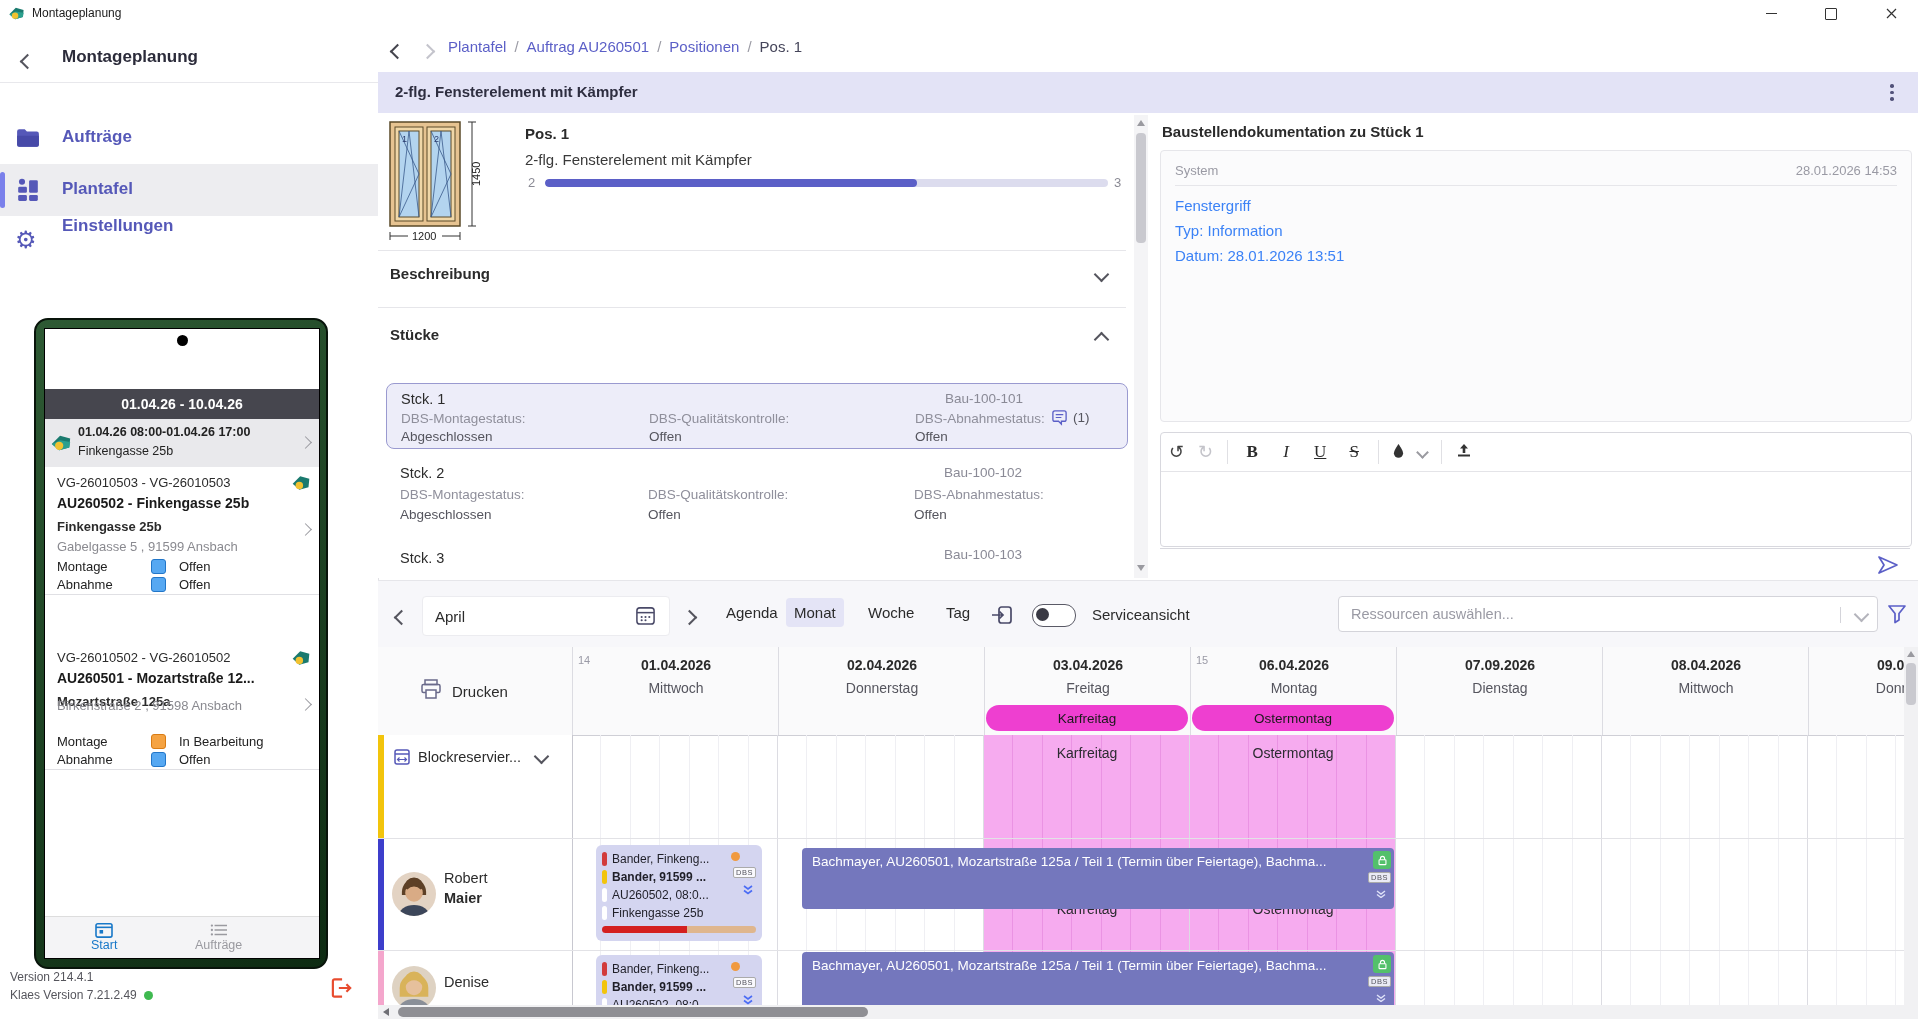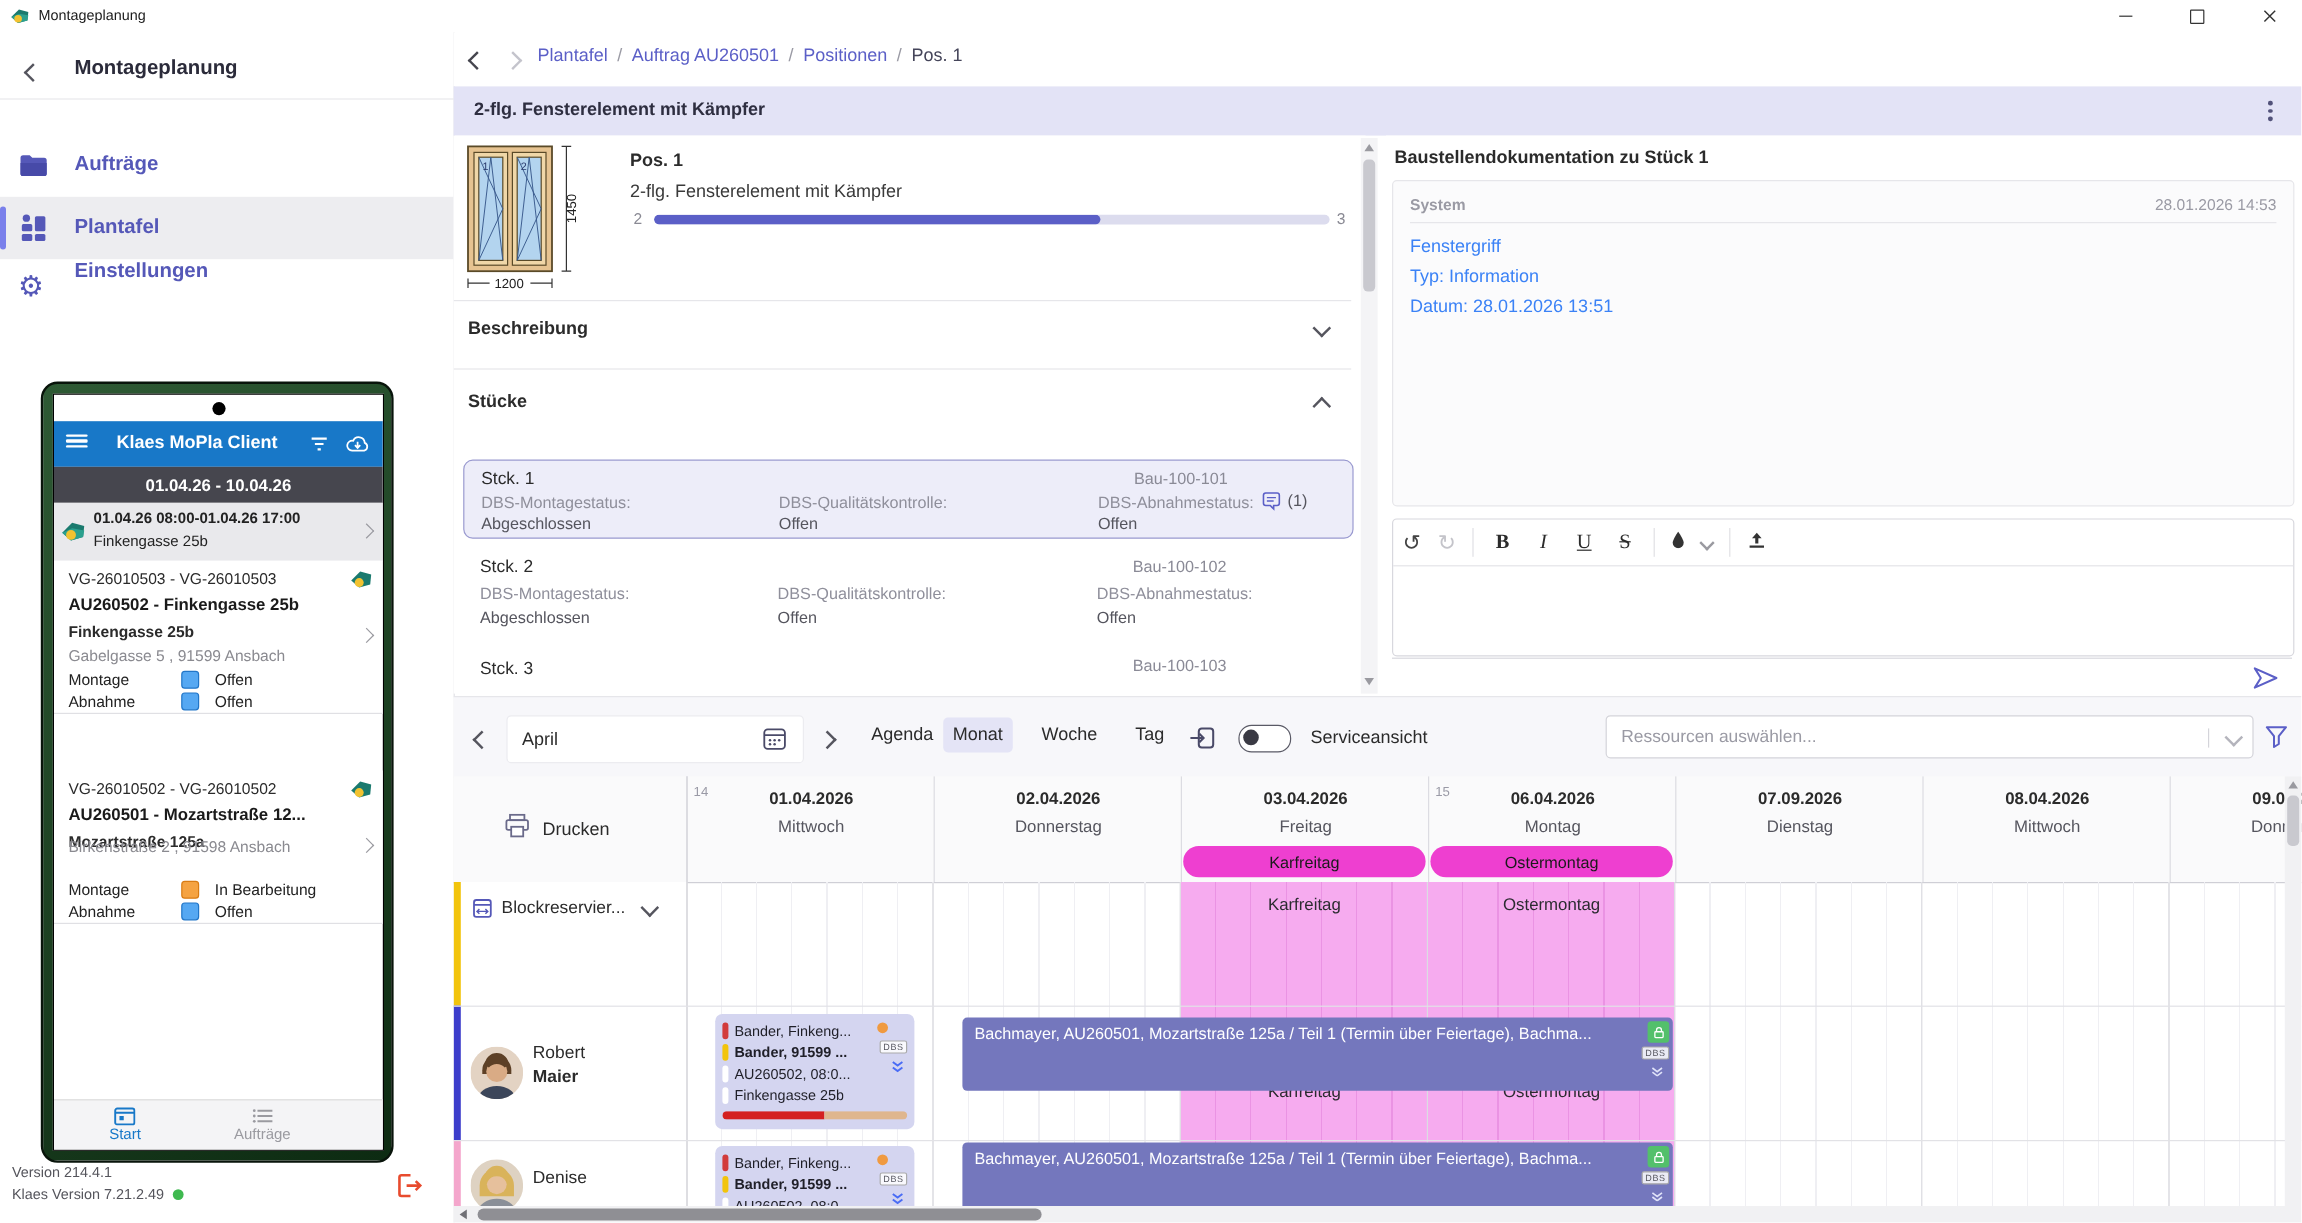--- a/index.html
+++ b/index.html
@@ -90,21 +90,21 @@
   .tri{width:0;height:0;border-left:4px solid transparent;border-right:4px solid transparent;}
   .tri.up{border-bottom:6px solid #9a9aa0;}
   .tri.down{border-top:6px solid #9a9aa0;}
   .tri.left{border-top:4px solid transparent;border-bottom:4px solid transparent;border-right:6px solid #707076;border-left:none;}
   .vthumb{background:#c9c9cf;border-radius:4px;}
 
   
   #dpanel{left:1155px;top:113px;width:763px;height:467px;background:#fff;}
   .doc-title{font-size:15px;font-weight:bold;color:#2b2b2b;}
   .msg-card{background:#fbfbfc;border:1px solid #e6e6ea;border-radius:4px;}
-  .msg-author{font-size:13px;color:#9a9aa4;font-weight:bold;}
+  .msg-author{font-size:13px;color:#9a9aa4;}
   .msg-ts{font-size:13px;color:#9a9aa4;}
   .msg-line{font-size:15px;color:#3b82f6;line-height:25px;}
   .msg-body{font-size:15px;color:#333;line-height:24px;}
   .ed-box{border:1px solid #d8d8de;border-radius:4px;background:#fff;}
   .ed-toolbar{height:38px;border-bottom:1px solid #e4e4e8;display:flex;align-items:center;padding:0 8px;gap:14px;}
   .ed-btn{font-family:"Liberation Serif",serif;font-size:17px;color:#2b2b2b;cursor:pointer;width:20px;text-align:center;}
   .ed-sep{width:1px;height:24px;background:#e0e0e4;}
   .i-undo::before{content:"\21BA";font-size:18px;color:#444;}
   .i-redo::before{content:"\21BB";font-size:18px;color:#c4c4ca;}
   .reply-row{border-top:1px solid #d8d8de;border-bottom:1px solid #d8d8de;background:#fff;}
@@ -230,39 +230,20 @@
     <div class="abs navitem" style="top:189px;">
       <span class="abs" style="left:15px;top:11px;font-size:24px;color:#5558b8;line-height:26px;">⚙</span>
       <span class="abs nlabel" style="left:62px;top:0;">Einstellungen</span>
     </div>
 
     <div id="phone" class="abs">
       <div id="pscreen">
         <div class="abs p-camstrip"></div>
         <div class="abs p-cam"></div>
 
-        <div class="abs p-appbar flex">
-          <span class="abs" style="left:10px;top:9px;">
-              <div class="hbar"></div>
-              <div class="hbar"></div>
-              <div class="hbar"></div>
-            </span>
-          <span class="abs ptitle" style="left:52px;top:9px;">Klaes MoPla Client</span>
-          <span class="abs" style="left:212px;top:10px;">
-            <svg width="18" height="18" viewBox="0 0 20 20">
-                <path d="M3 5 H17 M6 10 H14 M8.5 15 H11.5" stroke="#fff" stroke-width="2"></path>
-              </svg>
-          </span>
-          <span class="abs" style="left:242px;top:9px;">
-            <svg width="22" height="20" viewBox="0 0 24 20">
-                <path d="M7 16 a4.5 4.5 0 1 1 1-8.9 A5.5 5.5 0 0 1 18.5 9 a3.7 3.7 0 0 1 -.5 7 Z" fill="none" stroke="#fff" stroke-width="1.6"></path>
-                <path d="M12 8 v5 m-2.4-2 l2.4 2.6 2.4-2.6" stroke="#fff" stroke-width="1.6" fill="none"></path>
-              </svg>
-          </span>
-        </div>
 
         <div class="abs p-datebar">
             <span>01.04.26 - 10.04.26</span>
           </div>
 
         <div class="abs p-appt" style="top:90px;">
           <span class="abs" style="left:5px;top:13px;">
             <svg width="22" height="22" viewBox="0 0 24 24">
                 <path d="M2 13 L11 4 L22 7 L21 17 L10 20 Z" fill="#1a7a6e"></path>
                 <path d="M2 13 L11 9 L22 11 L21 17 L10 20 Z" fill="#2ba08e"></path>

